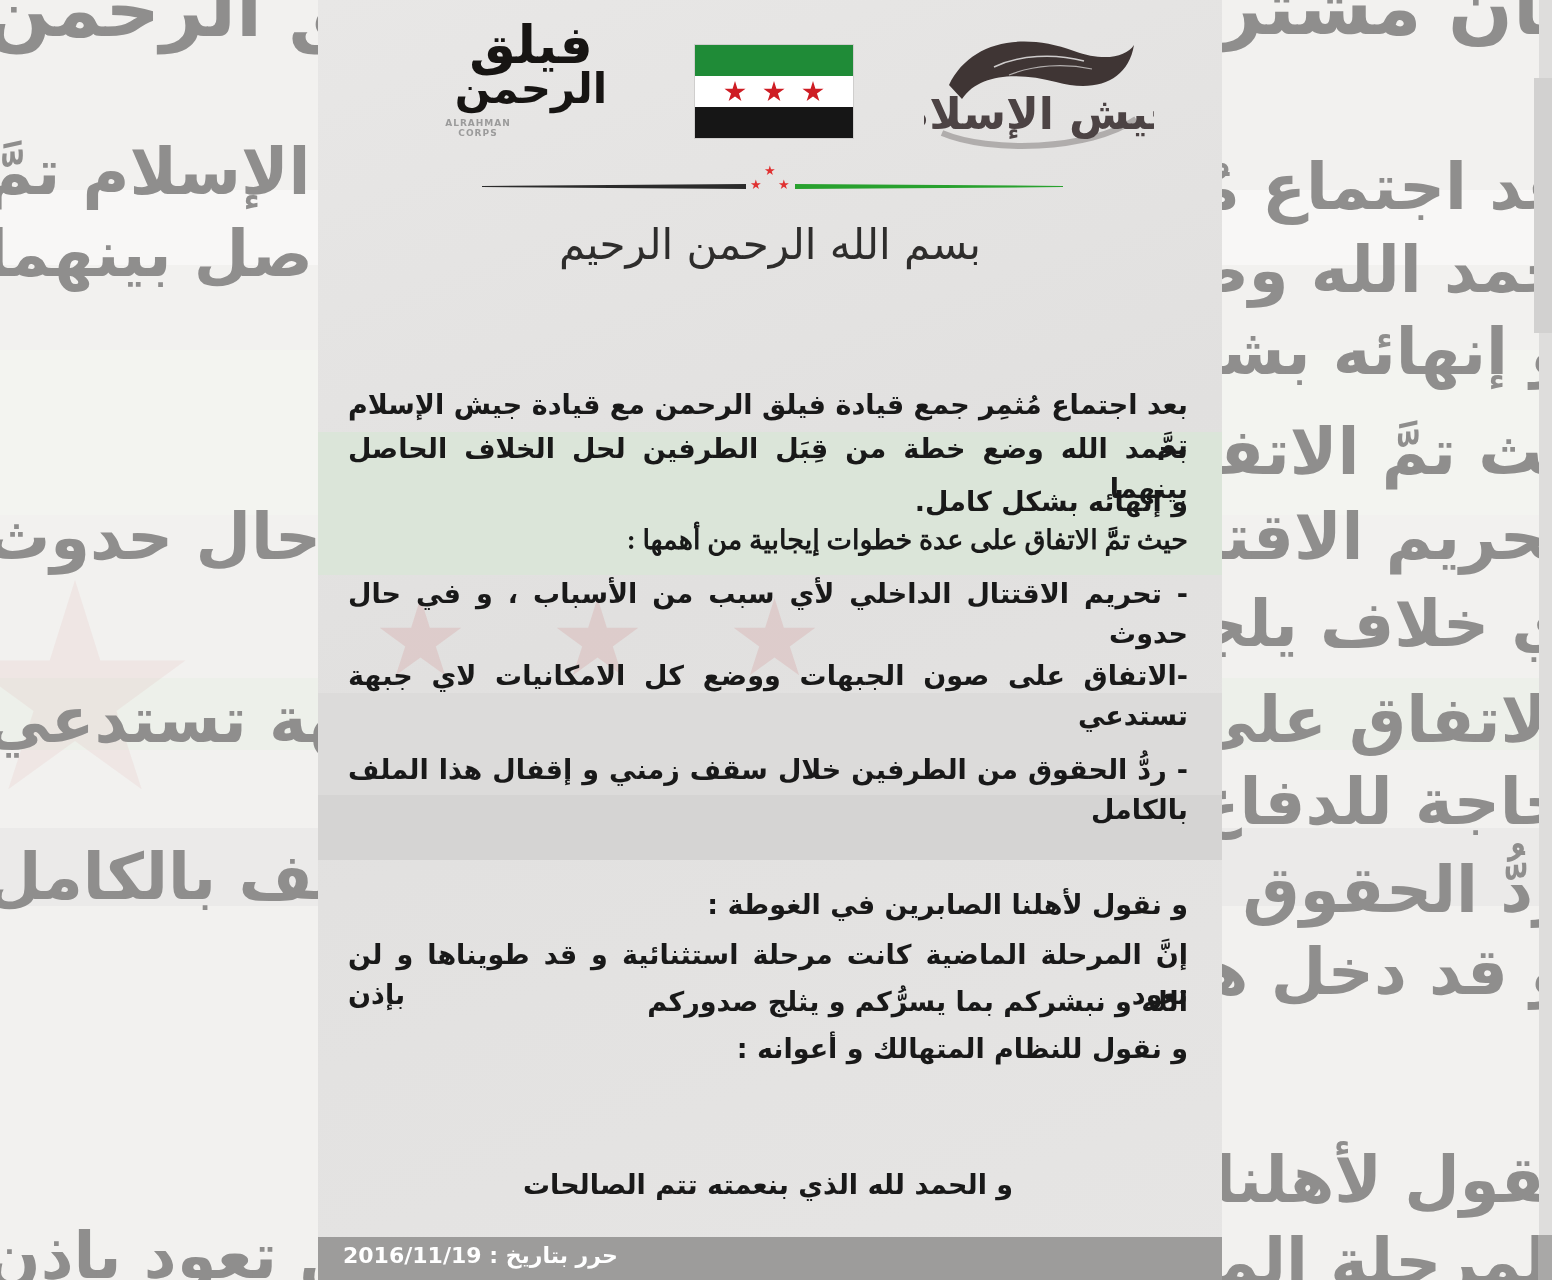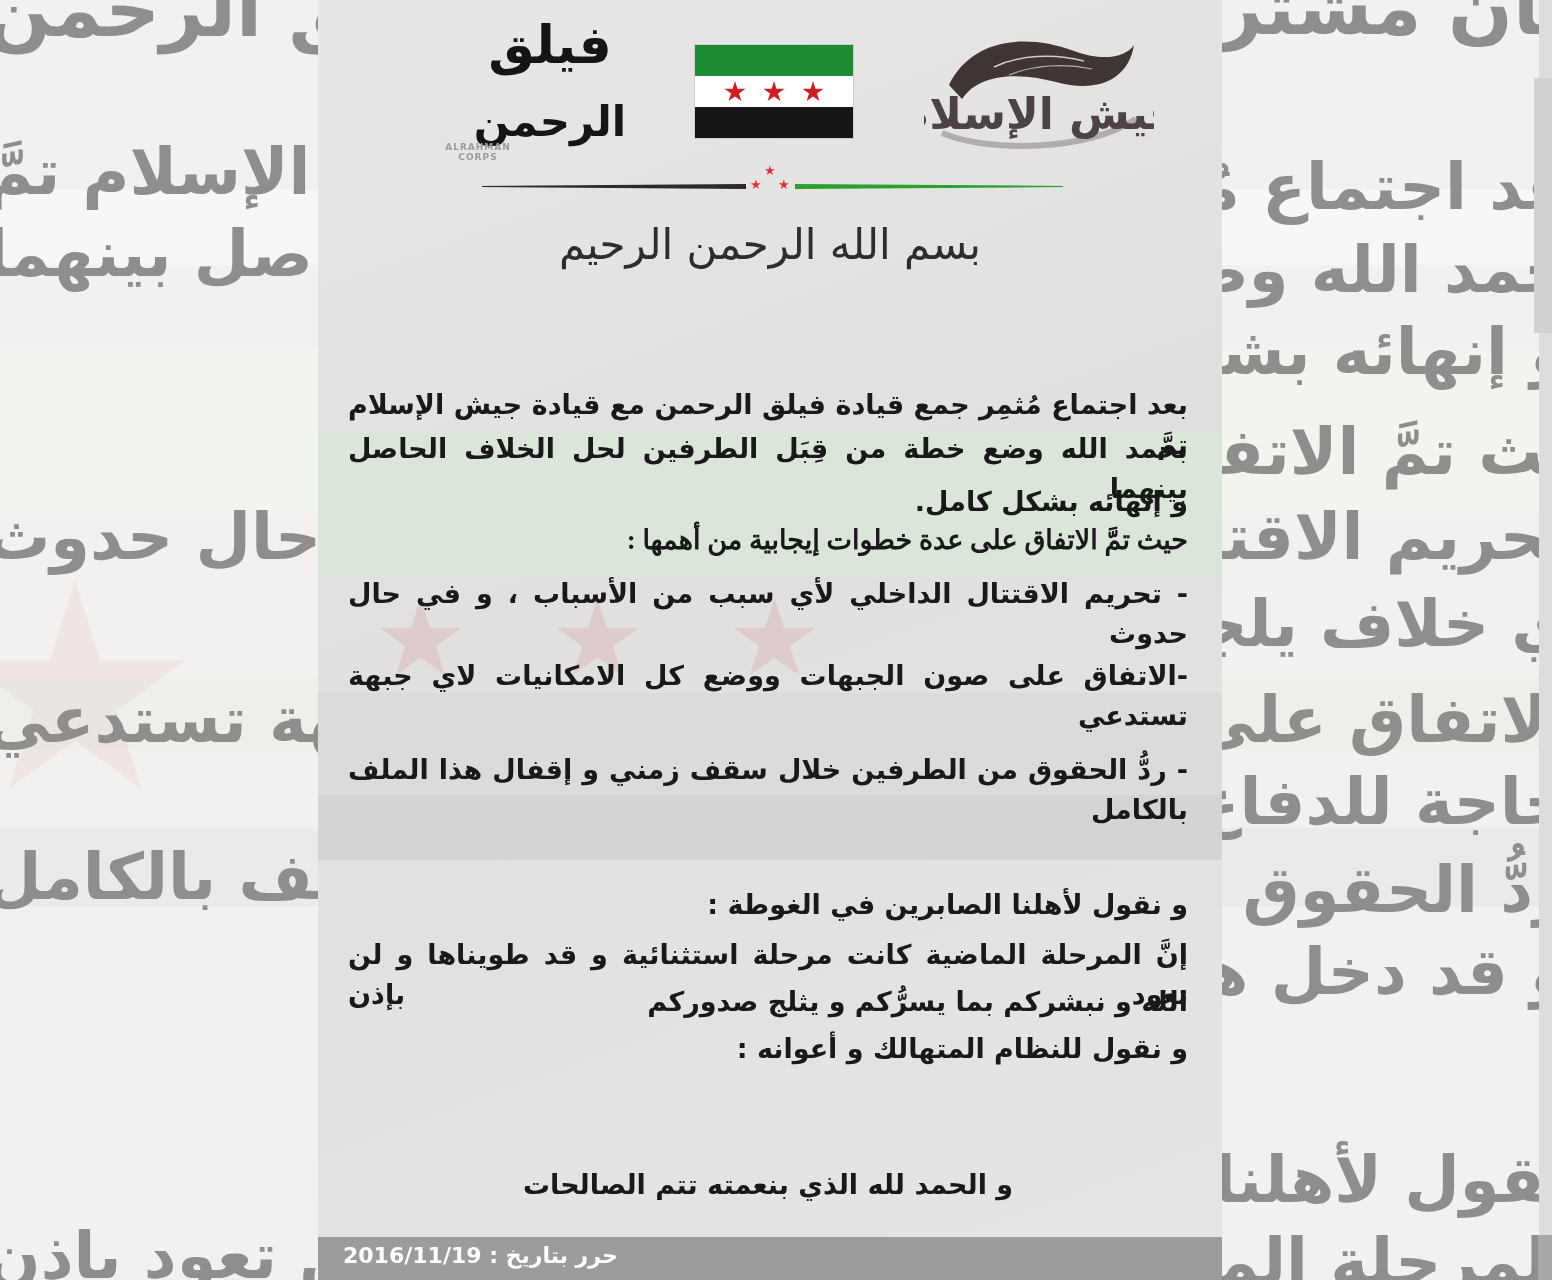--- a/index.html
+++ b/index.html
@@ -23,29 +23,29 @@
   .edge-strip{position:absolute;z-index:0;}
   
   .panel{
     position:absolute;left:318px;top:0;width:904px;height:1280px;z-index:1;overflow:hidden;
     background:linear-gradient(160deg,#e8e7e6 0%,#e1e0df 45%,#e6e5e4 100%);
   }
   .panel-band{position:absolute;left:0;width:904px;}
   
   .alr-logo{
     position:absolute;left:133px;top:22px;width:160px;height:120px;
-    display:flex;flex-direction:column;align-items:center;justify-content:space-between;
-    color:#171513;font-weight:bold;text-align:center;line-height:.92;direction:rtl;margin-left:19px;
+    display:flex;flex-direction:column;align-items:center;justify-content:flex-start;
+    color:#171513;font-weight:bold;text-align:center;line-height:.92;direction:rtl;
   }
   .alr-logo .w1{font-size:52px;}
   .alr-logo .w2{font-size:42px;}
   .alr-caption{
     position:absolute;left:124px;top:118px;width:72px;
     font-size:9px;line-height:10px;color:#9b9b9b;font-weight:bold;
-    text-align:center;letter-spacing:1px;margin-top:24px;
+    text-align:center;letter-spacing:1px;
   }
   .flag{position:absolute;left:377px;top:45px;width:158px;height:93px;box-shadow:0 0 0 1px #cfcecd;}
   .flag .stripe{position:absolute;left:0;width:158px;height:31px;}
   .fstar{width:22px;height:22px;position:absolute;top:36px;}
   .jaysh-logo{position:absolute;left:606px;top:25px;width:230px;height:140px;}
   
   .div-black{
     position:absolute;left:164px;top:184px;width:264px;height:5px;background:#2b2b2b;
     clip-path:polygon(0 40%,100% 0,100% 100%,0 60%);
   }

